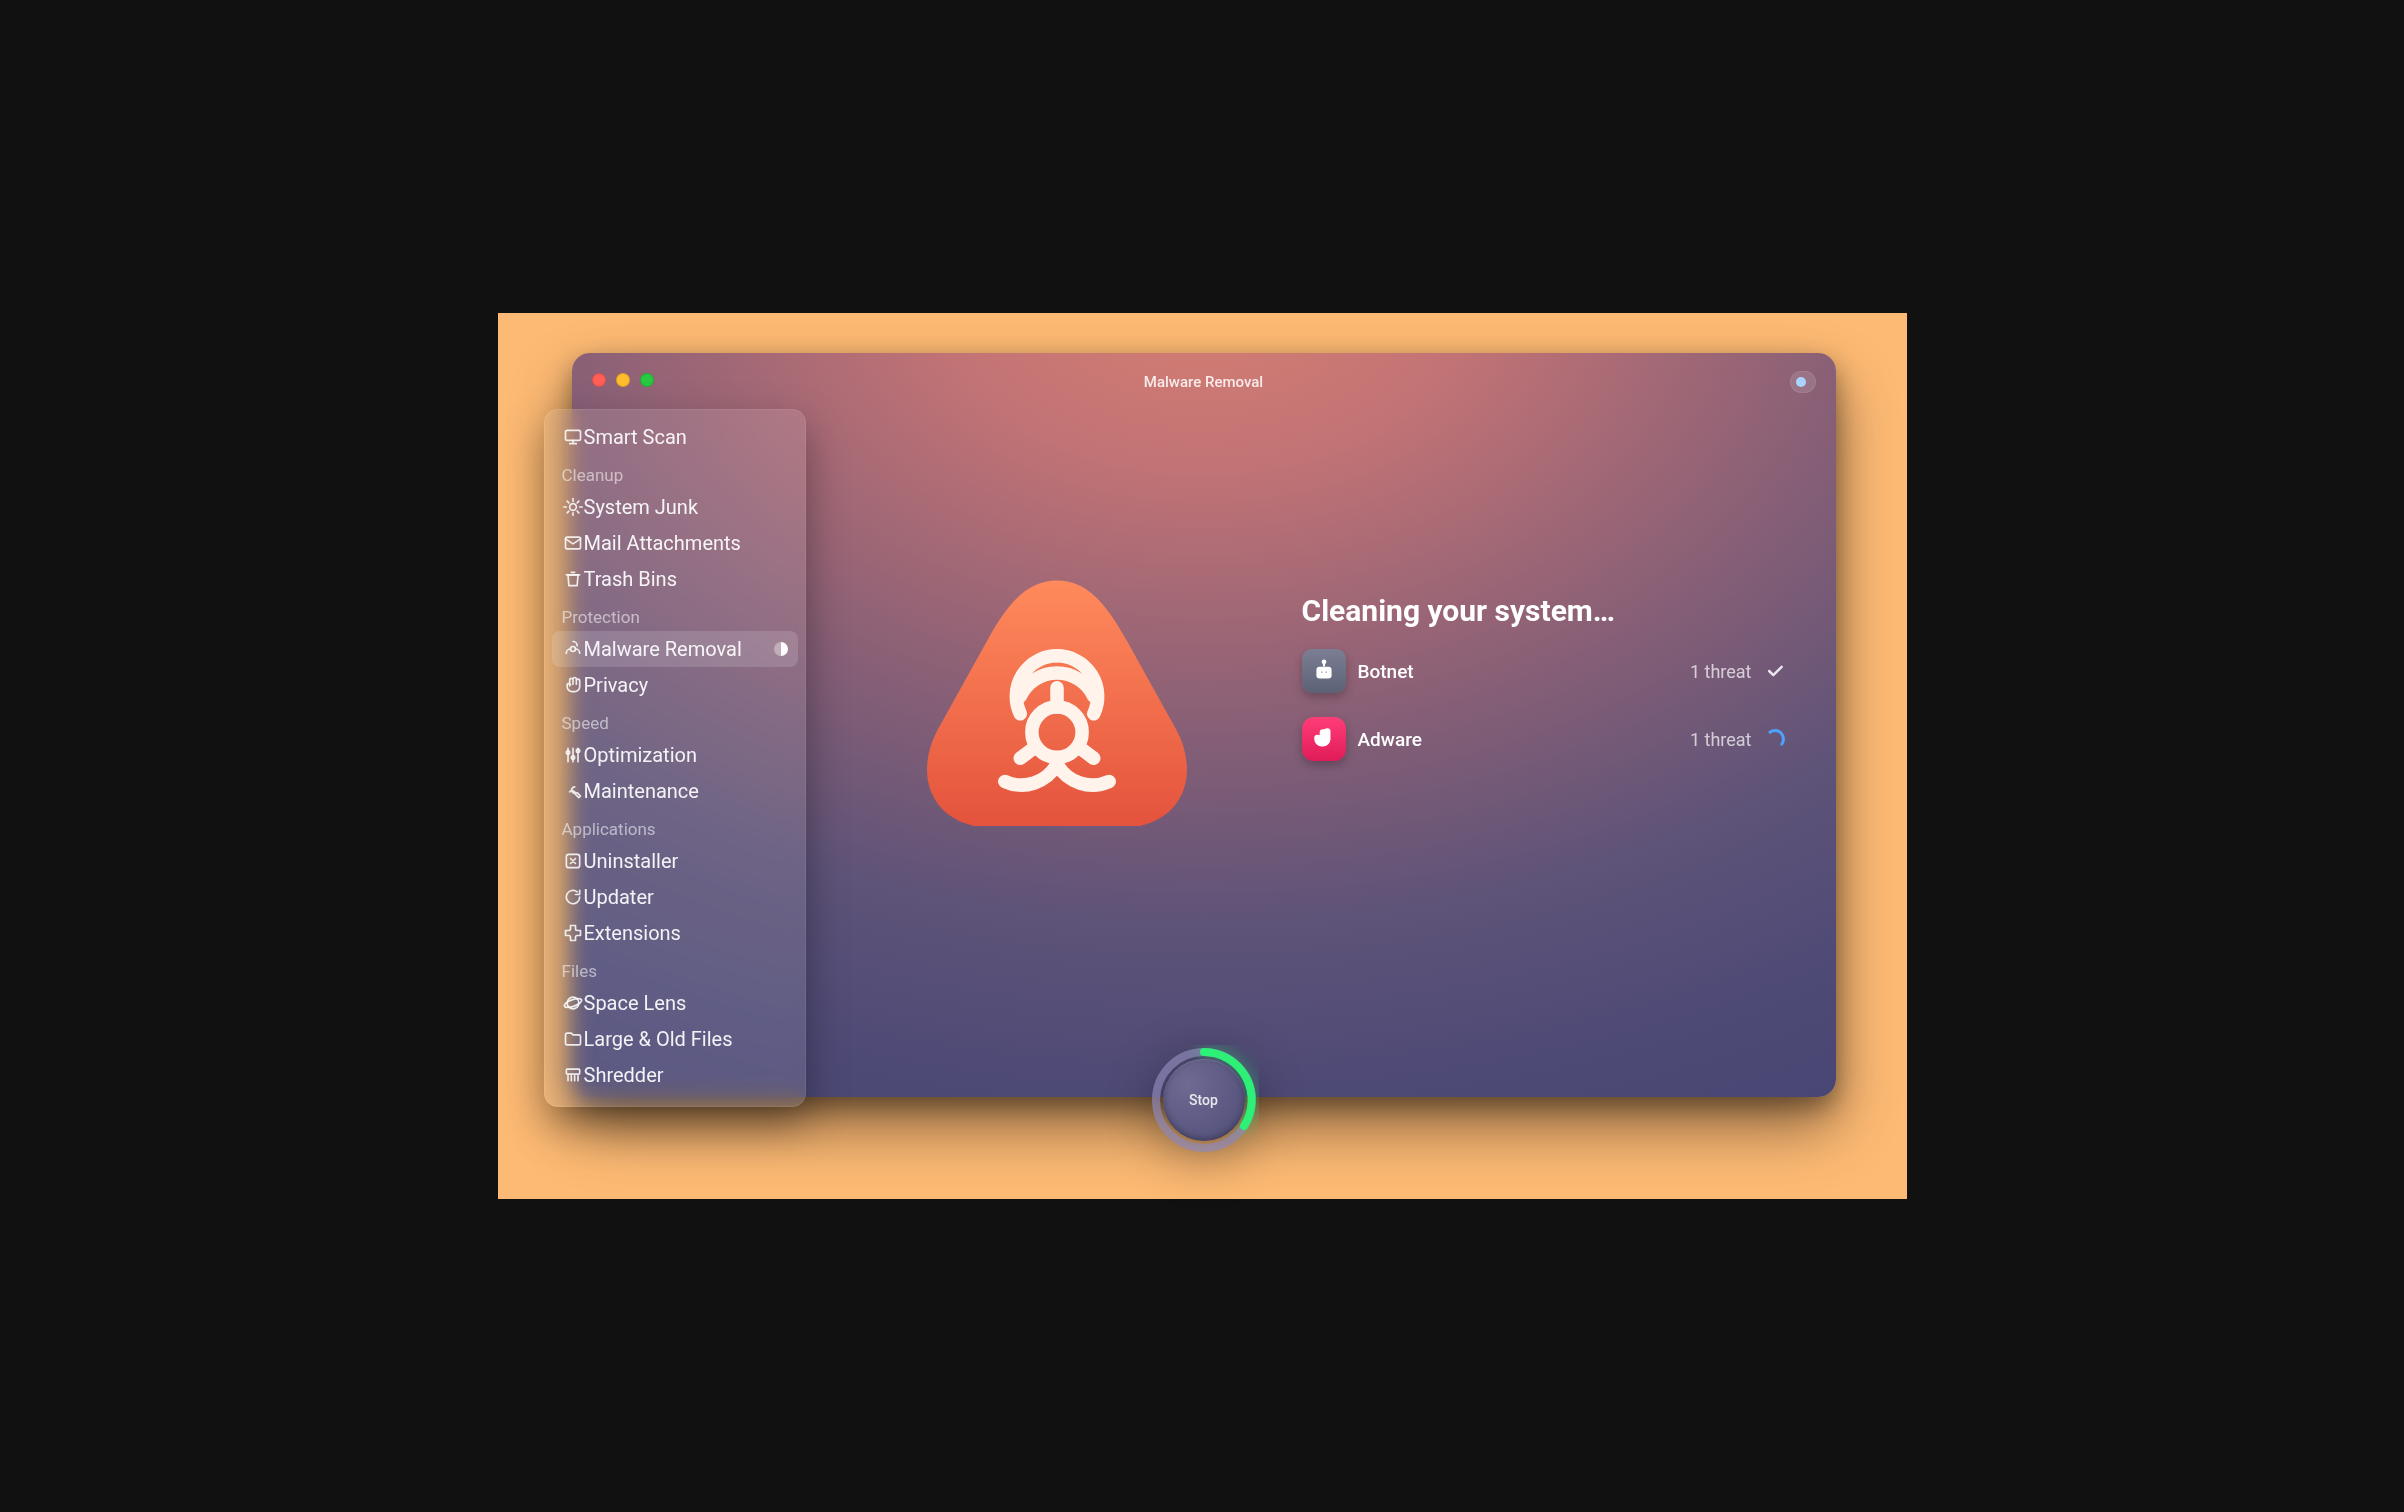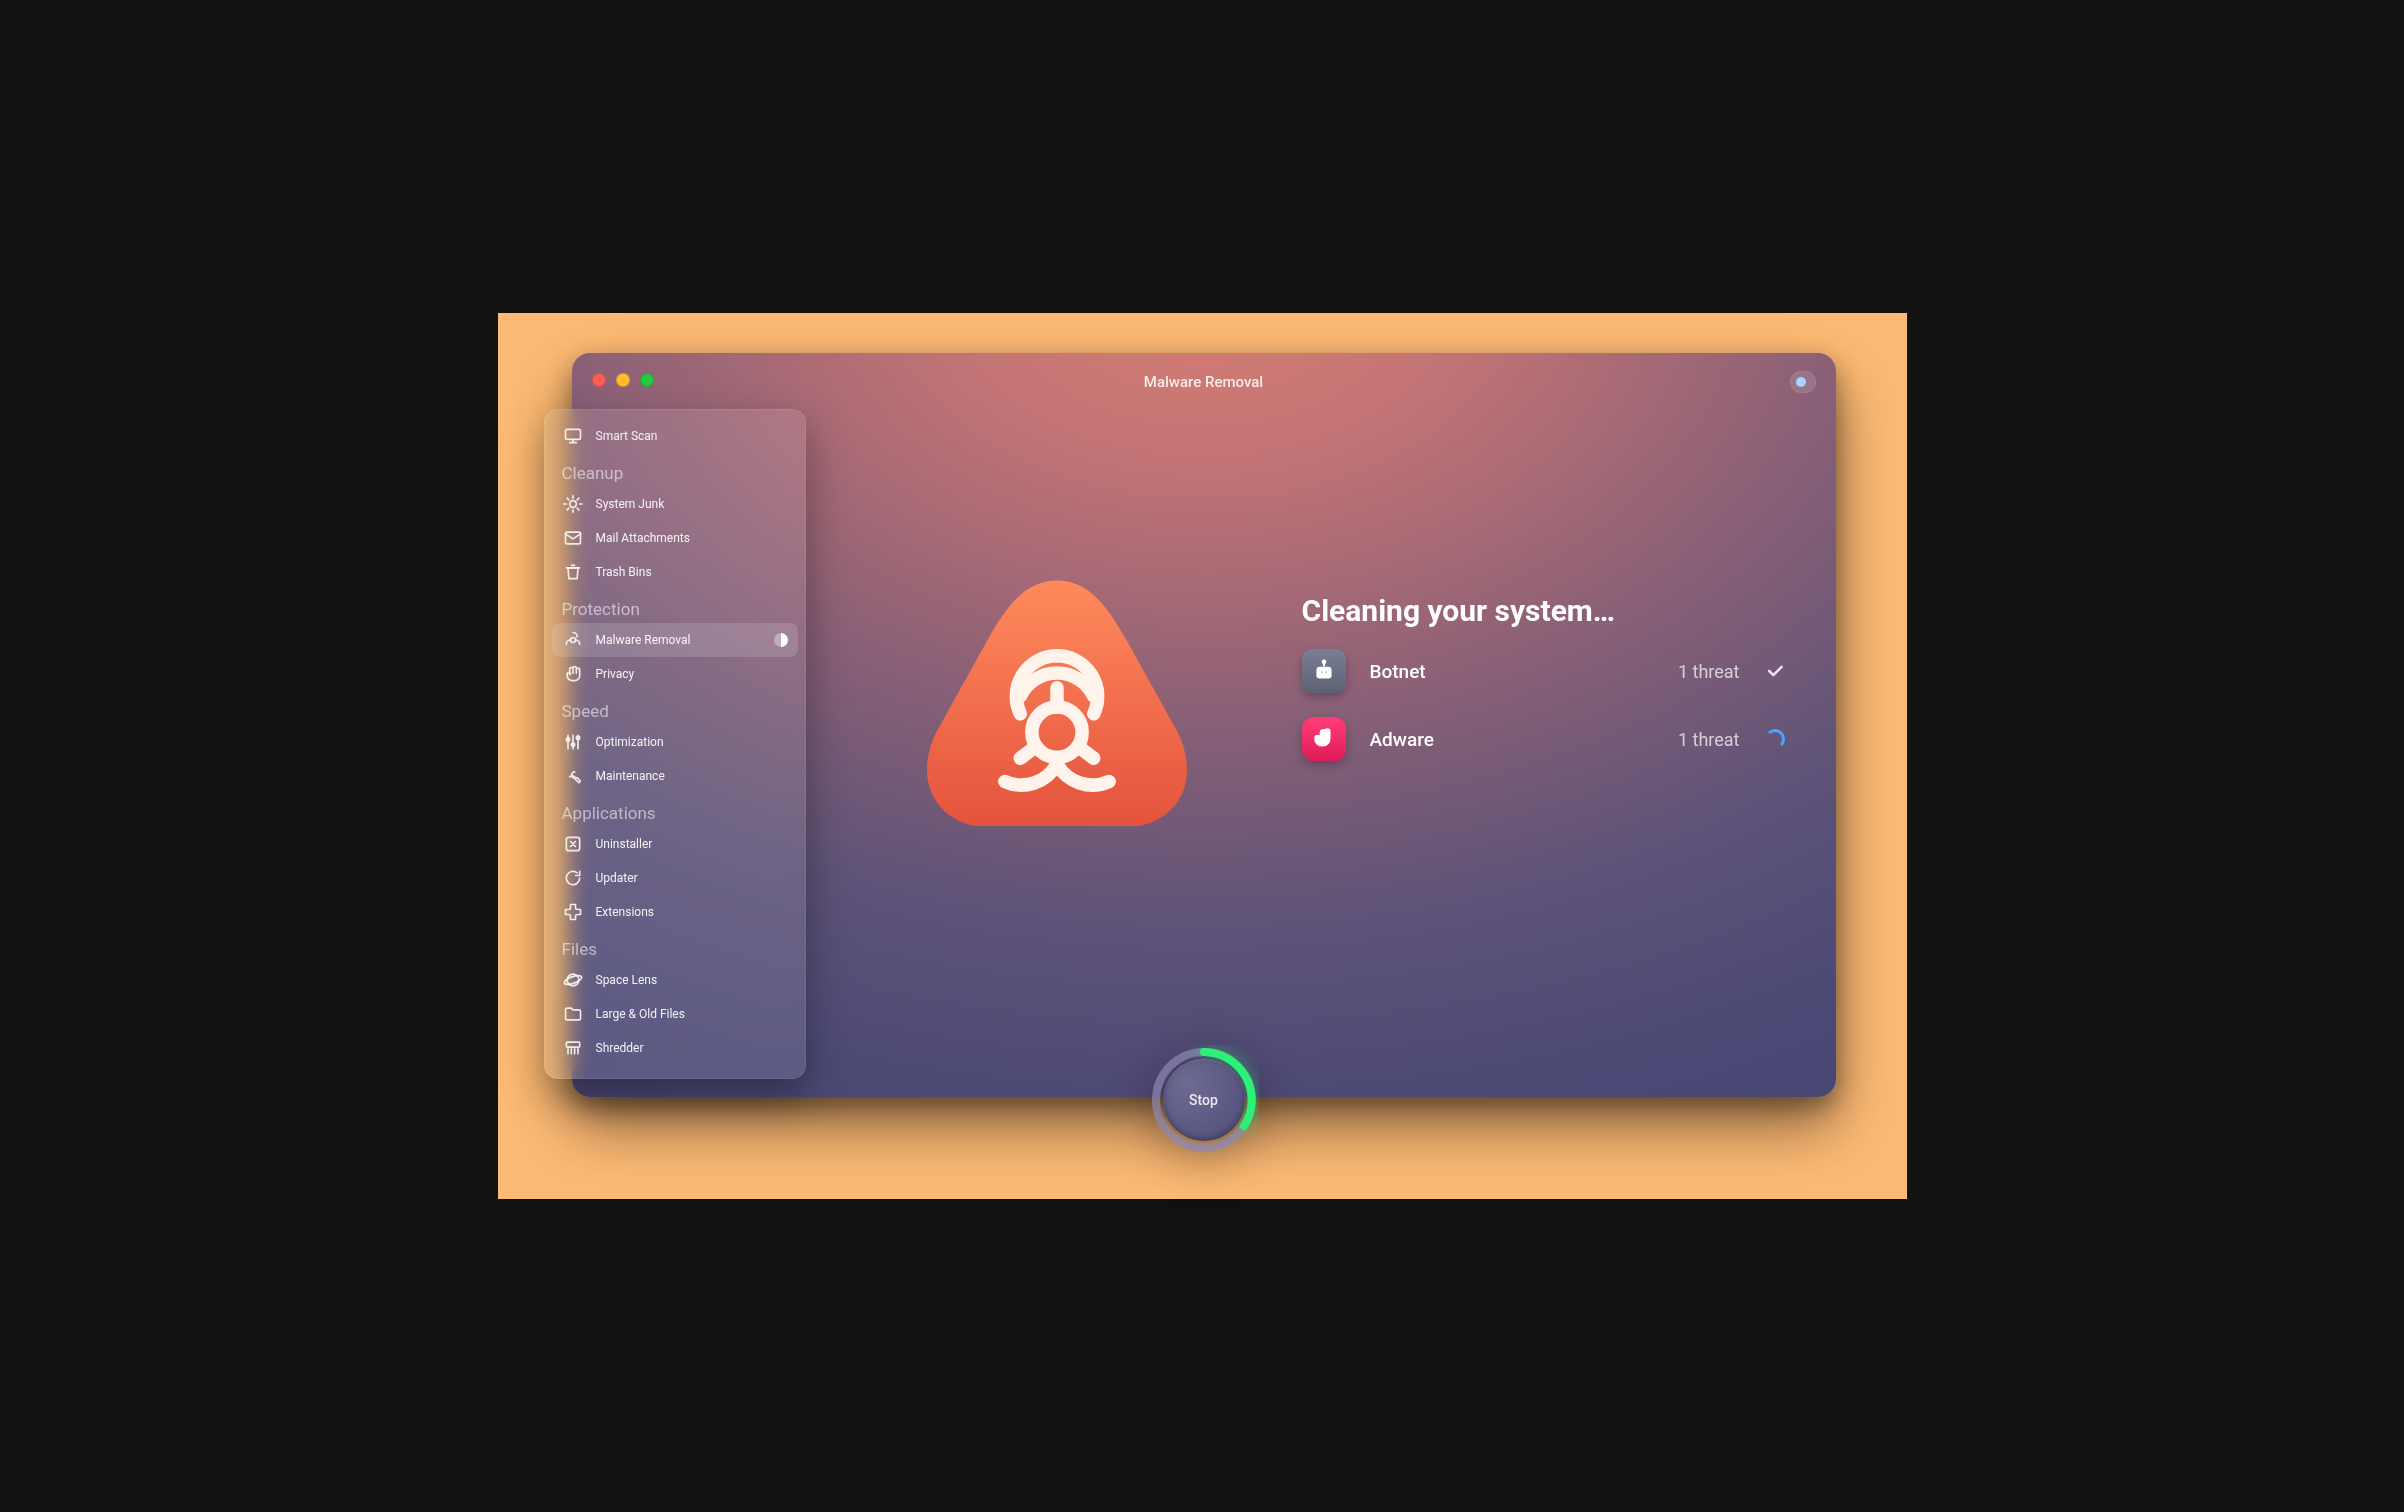--- a/index.html
+++ b/index.html
@@ -80,24 +80,24 @@
     color: #fff;
   }
   .section-title {
     font-size: 17px;
     color: rgba(255,255,255,0.55);
     padding: 10px 10px 4px;
   }
   .item {
     display: flex;
     align-items: center;
-    gap: 12px;
+    gap: 0;
     padding: 6px 10px;
     border-radius: 8px;
-    font-size: 12px;
+    font-size: 20px;
     color: rgba(255,255,255,0.92);
     position: relative;
   }
   .item .ico {
     width: 22px; height: 22px;
     display: inline-flex; align-items: center; justify-content: center;
     color: rgba(255,255,255,0.9);
     opacity: 0.95;
   }
   .item svg { width: 20px; height: 20px; stroke: currentColor; fill: none; stroke-width: 2; stroke-linecap: round; stroke-linejoin: round; }
@@ -134,21 +134,21 @@
     color: #fff;
   }
   .threat-list {
     position: absolute;
     left: 430px;
     right: 10px;
     top: 176px;
     display: flex; flex-direction: column; gap: 24px;
   }
   .row {
-    display: flex; align-items: center; gap: 24px;
+    display: flex; align-items: center; gap: 12px;
     color: #fff;
     text-align: right;
   }
   .row .tic {
     width: 44px; height: 44px; border-radius: 10px;
     display: flex; align-items: center; justify-content: center;
     box-shadow: 0 4px 10px rgba(0,0,0,0.25);
   }
   .tic-botnet { background: linear-gradient(180deg,#7c7f93,#5c6176); }
   .tic-adware { background: linear-gradient(180deg,#ff3d77,#e01c58); }

